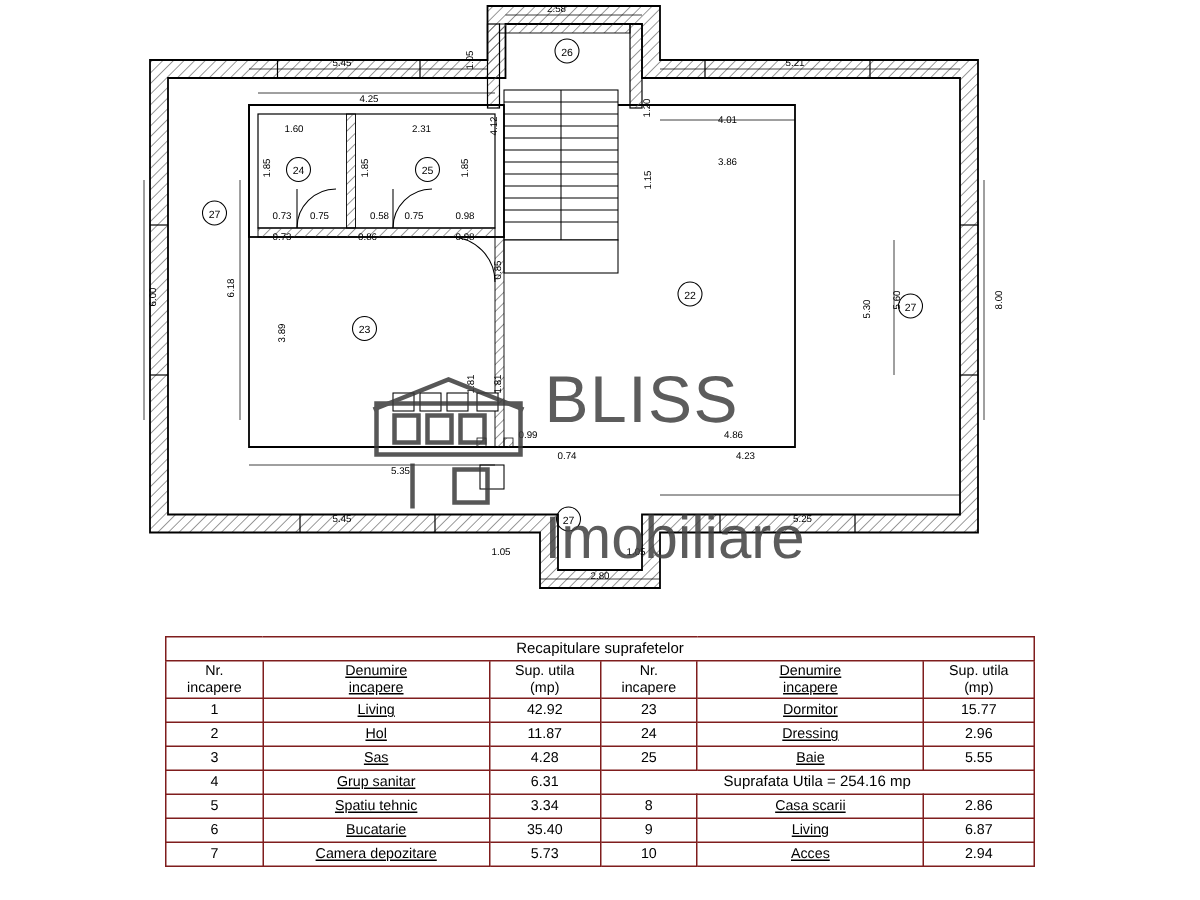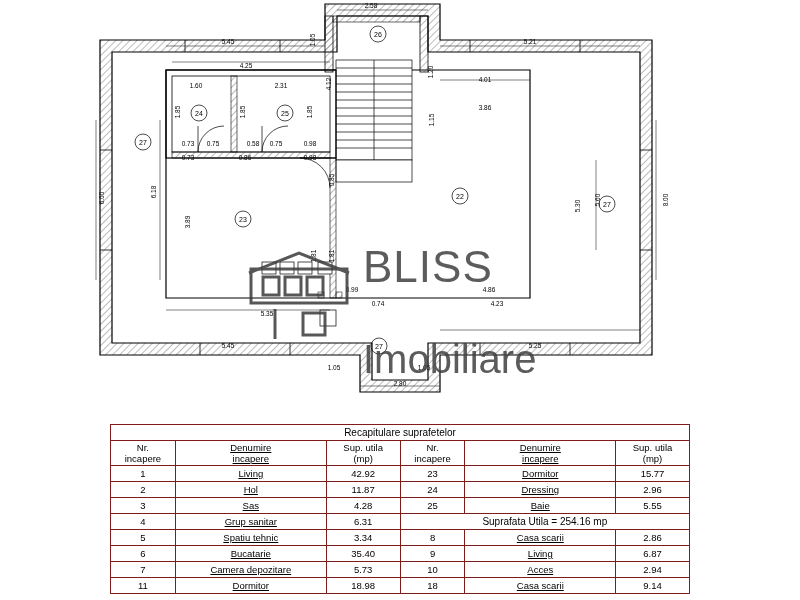--- a/index.html
+++ b/index.html
@@ -357,25 +357,17 @@
             <td class="col-sup">6.87</td>
           </tr>
           <tr>
             <td class="col-nr">7</td>
             <td class="col-den">Camera depozitare</td>
             <td class="col-sup">5.73</td>
             <td class="col-nr">10</td>
             <td class="col-den">Acces</td>
             <td class="col-sup">2.94</td>
           </tr>
-          <tr>
-            <td class="col-nr">11</td>
-            <td class="col-den">Dormitor</td>
-            <td class="col-sup">18.98</td>
-            <td class="col-nr">18</td>
-            <td class="col-den">Casa scarii</td>
-            <td class="col-sup">9.14</td>
-          </tr>
         </tbody>
     </table>
   </div>
 
 </div>
 
 </body></html>

